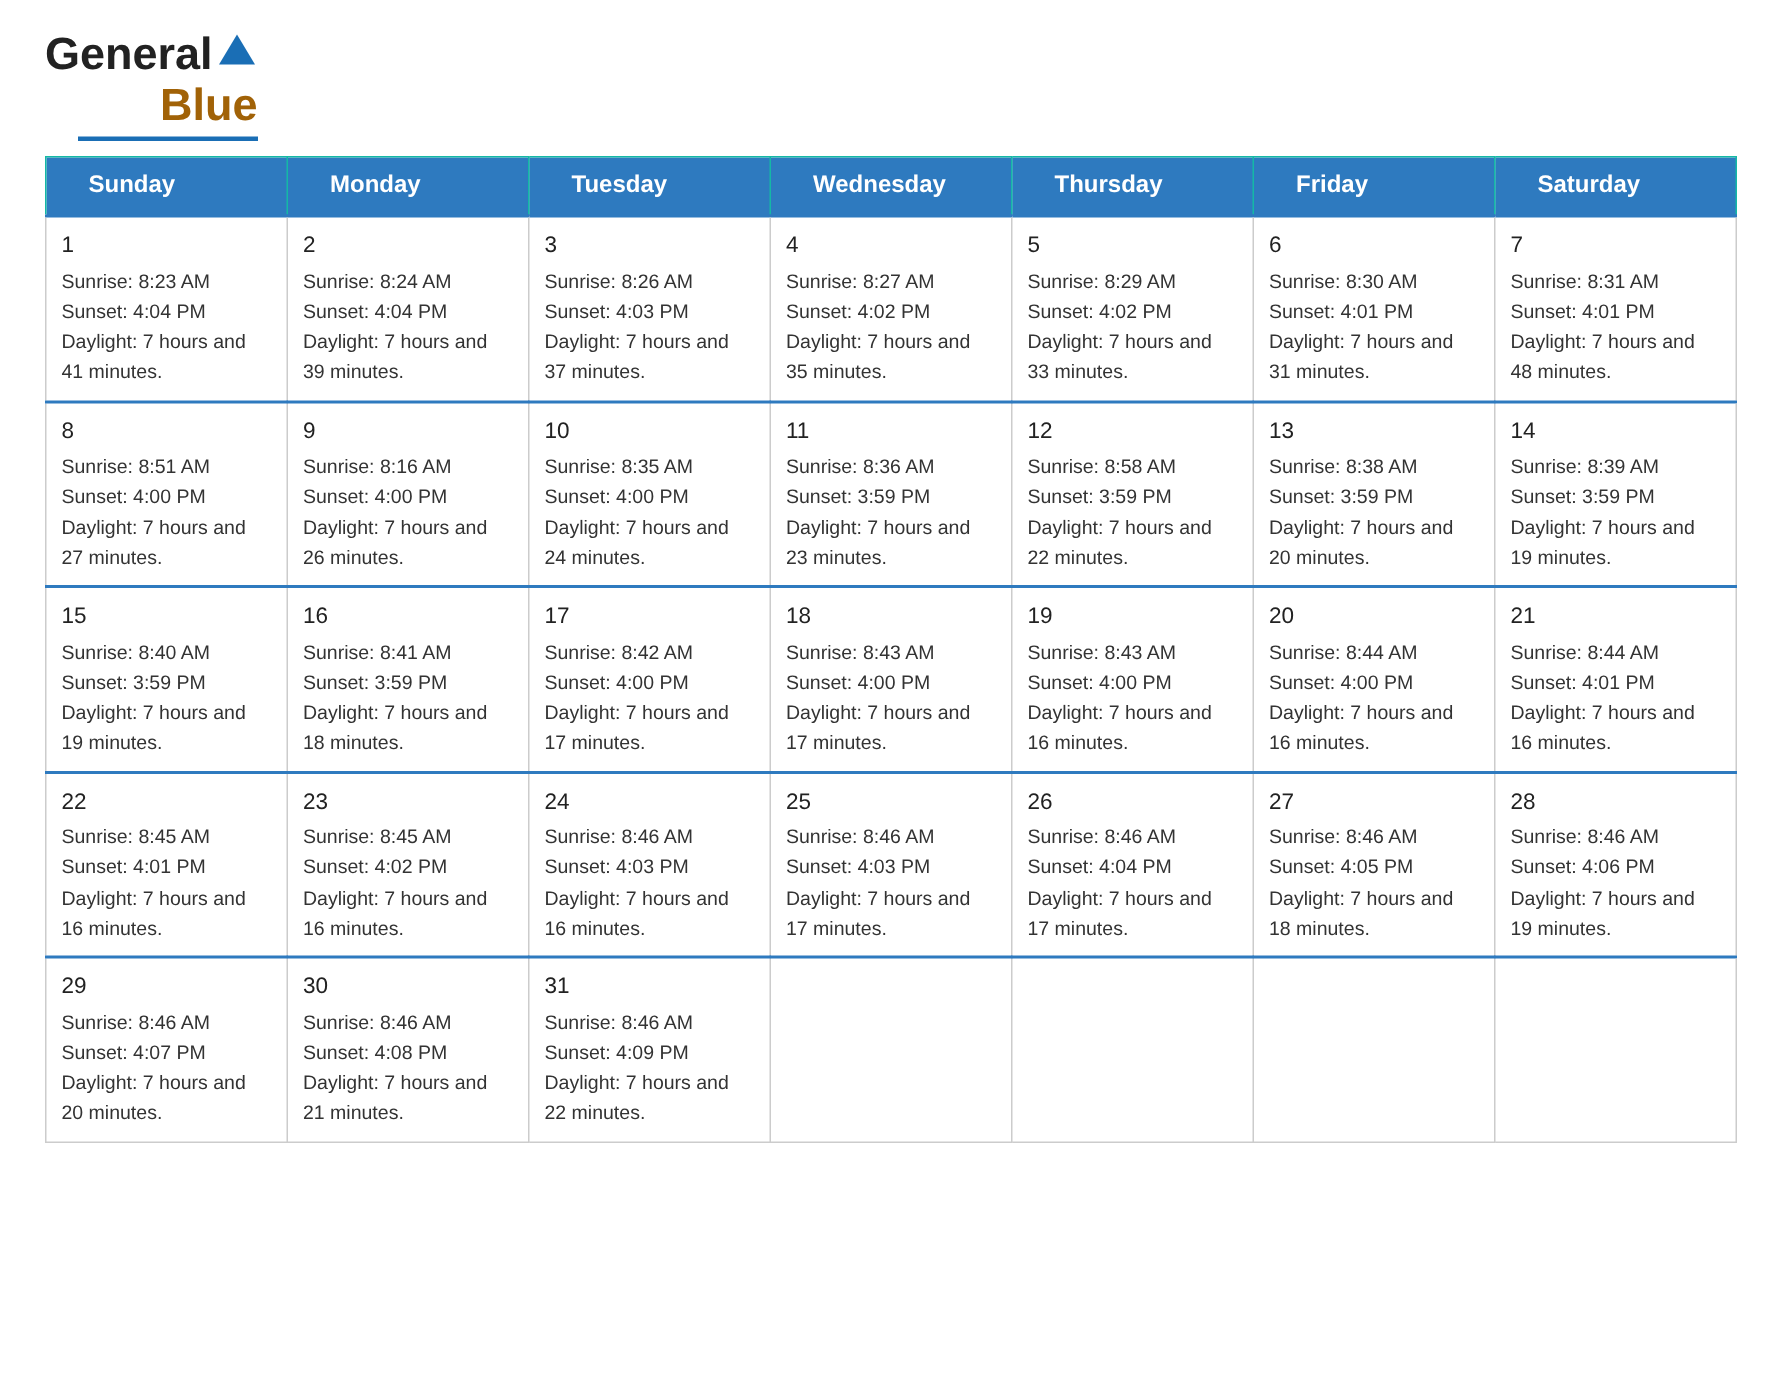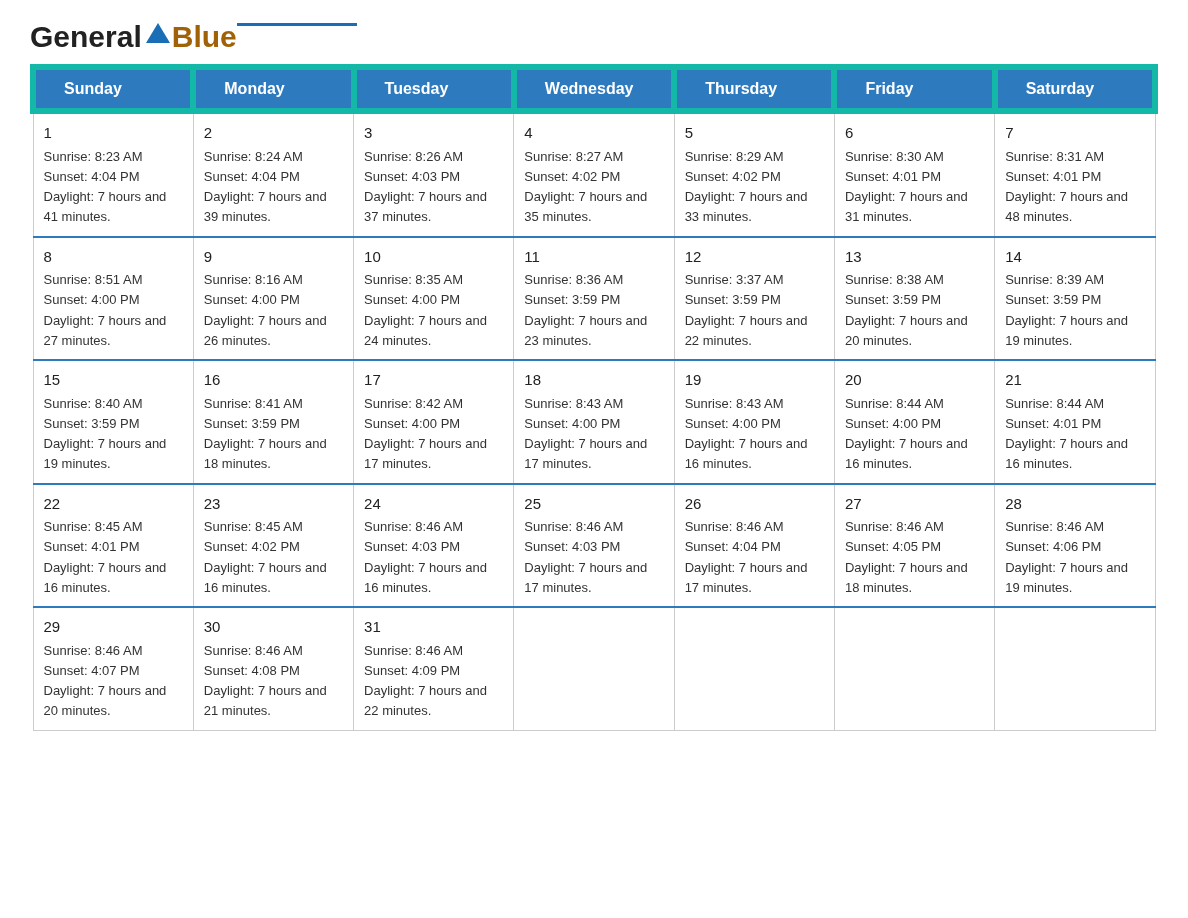--- a/index.html
+++ b/index.html
@@ -12,21 +12,22 @@
       padding: 20px 30px;
     }
     .header {
       display: flex;
       justify-content: space-between;
       align-items: flex-start;
       margin-bottom: 10px;
     }
     .logo {
       display: flex;
-      align-items: flex-start;
+      flex-direction: column;
+      align-items: flex-end;
     }
     .title-block {
       text-align: right;
     }
     .page-title {
       font-size: 52px;
       font-weight: bold;
       color: #222;
       line-height: 1.1;
     }
@@ -41,21 +42,21 @@
       margin-top: 8px;
       table-layout: fixed;
     }
     thead th {
       background-color: #2e7abf;
       color: #fff;
       font-size: 16px;
       font-weight: bold;
       padding: 10px 28px;
       text-align: left;
-      border: 6px solid #14b8a6;
+      border: 1px solid #14b8a6;
     }
     tbody td {
       vertical-align: top;
       padding: 8px 10px;
       font-size: 13.5px;
       border: 1px solid #ccc;
       border-top: 2px solid #2e7abf;
       line-height: 1.5;
       height: 110px;
     }
@@ -179,21 +180,21 @@
         <span class="day-info">Daylight: 7 hours and 24 minutes.</span>
       </td>
         <td>
         <span class="day-num">11</span>
         <span class="day-info">Sunrise: 8:36 AM</span><br>
         <span class="day-info">Sunset: 3:59 PM</span><br>
         <span class="day-info">Daylight: 7 hours and 23 minutes.</span>
       </td>
         <td>
         <span class="day-num">12</span>
-        <span class="day-info">Sunrise: 3:37 AM</span><br>
+        <span class="day-info">Sunrise: 8:58 AM</span><br>
         <span class="day-info">Sunset: 3:59 PM</span><br>
         <span class="day-info">Daylight: 7 hours and 22 minutes.</span>
       </td>
         <td>
         <span class="day-num">13</span>
         <span class="day-info">Sunrise: 8:38 AM</span><br>
         <span class="day-info">Sunset: 3:59 PM</span><br>
         <span class="day-info">Daylight: 7 hours and 20 minutes.</span>
       </td>
         <td>

